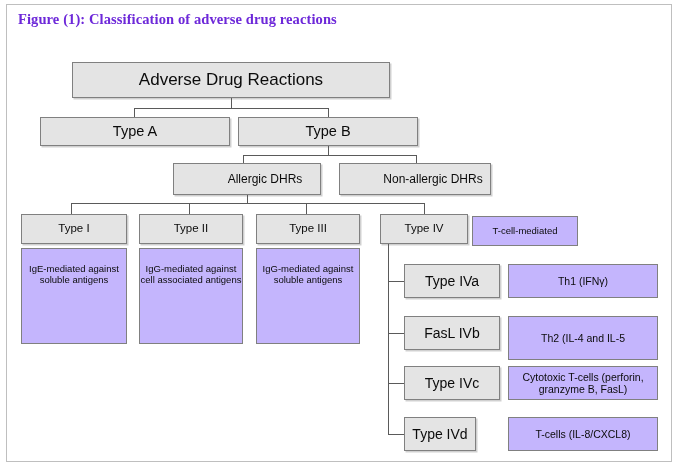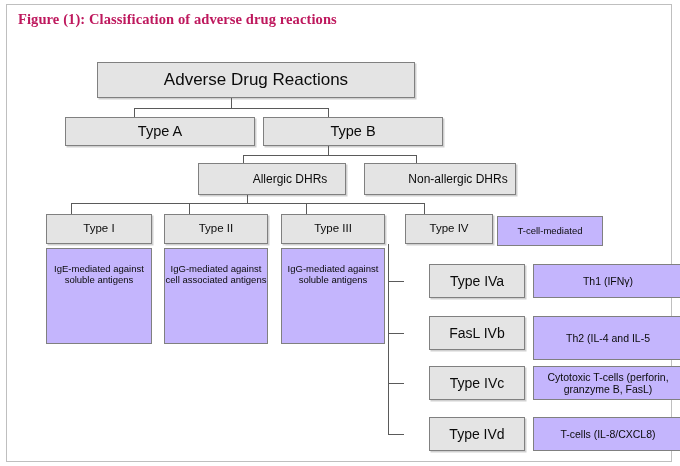--- a/index.html
+++ b/index.html
@@ -26,36 +26,35 @@
     box-sizing: border-box;
     pointer-events: none;
   }
   #figure-title {
     position: absolute;
     left: 18px;
     top: 11px;
     font-family: "Liberation Serif", serif;
     font-weight: bold;
     font-size: 14.5px;
-    color: #be185d;
+    color: #6d28d9;
     letter-spacing: 0.1px;
     white-space: nowrap;
   }
 
   
   .node {
     position: absolute;
     box-sizing: border-box;
     display: flex;
     align-items: center;
     justify-content: center;
     text-align: center;
     color: #0b0b0b;
     line-height: 1.18;
-    margin-left: 25px;
   }
   .node.gray {
     background: #e4e4e4;
     border: 1px solid #808080;
     box-shadow: 1.5px 1.5px 0 rgba(120,120,120,0.35);
   }
   .node.white {
     background: #c4b5fd;
     border: 1px solid #808080;
   }
@@ -141,16 +140,16 @@
 
   <div class="node gray t-sub" style="left:404px; top:264px; width:96px; height:34px;">Type IVa</div>
   <div class="node white t-res" style="left:508px; top:264px; width:150px; height:34px;">Th1 (IFNγ)</div>
 
   <div class="node gray t-sub" style="left:404px; top:316px; width:96px; height:34px;">FasL IVb</div>
   <div class="node white t-res" style="left:508px; top:316px; width:150px; height:44px;">Th2 (IL-4 and IL-5</div>
 
   <div class="node gray t-sub" style="left:404px; top:366px; width:96px; height:34px;">Type IVc</div>
   <div class="node white t-res" style="left:508px; top:366px; width:150px; height:34px;">Cytotoxic T-cells (perforin, granzyme B, FasL)</div>
 
-  <div class="node gray t-sub" style="left:404px; top:417px; width:96px; height:34px;">Type IVd</div>
+  <div class="node gray t-sub" style="left:404px; top:417px; width:72px; height:34px;">Type IVd</div>
   <div class="node white t-res" style="left:508px; top:417px; width:150px; height:34px;">T-cells (IL-8/CXCL8)</div>
 
 </div>
 
 </body></html>

